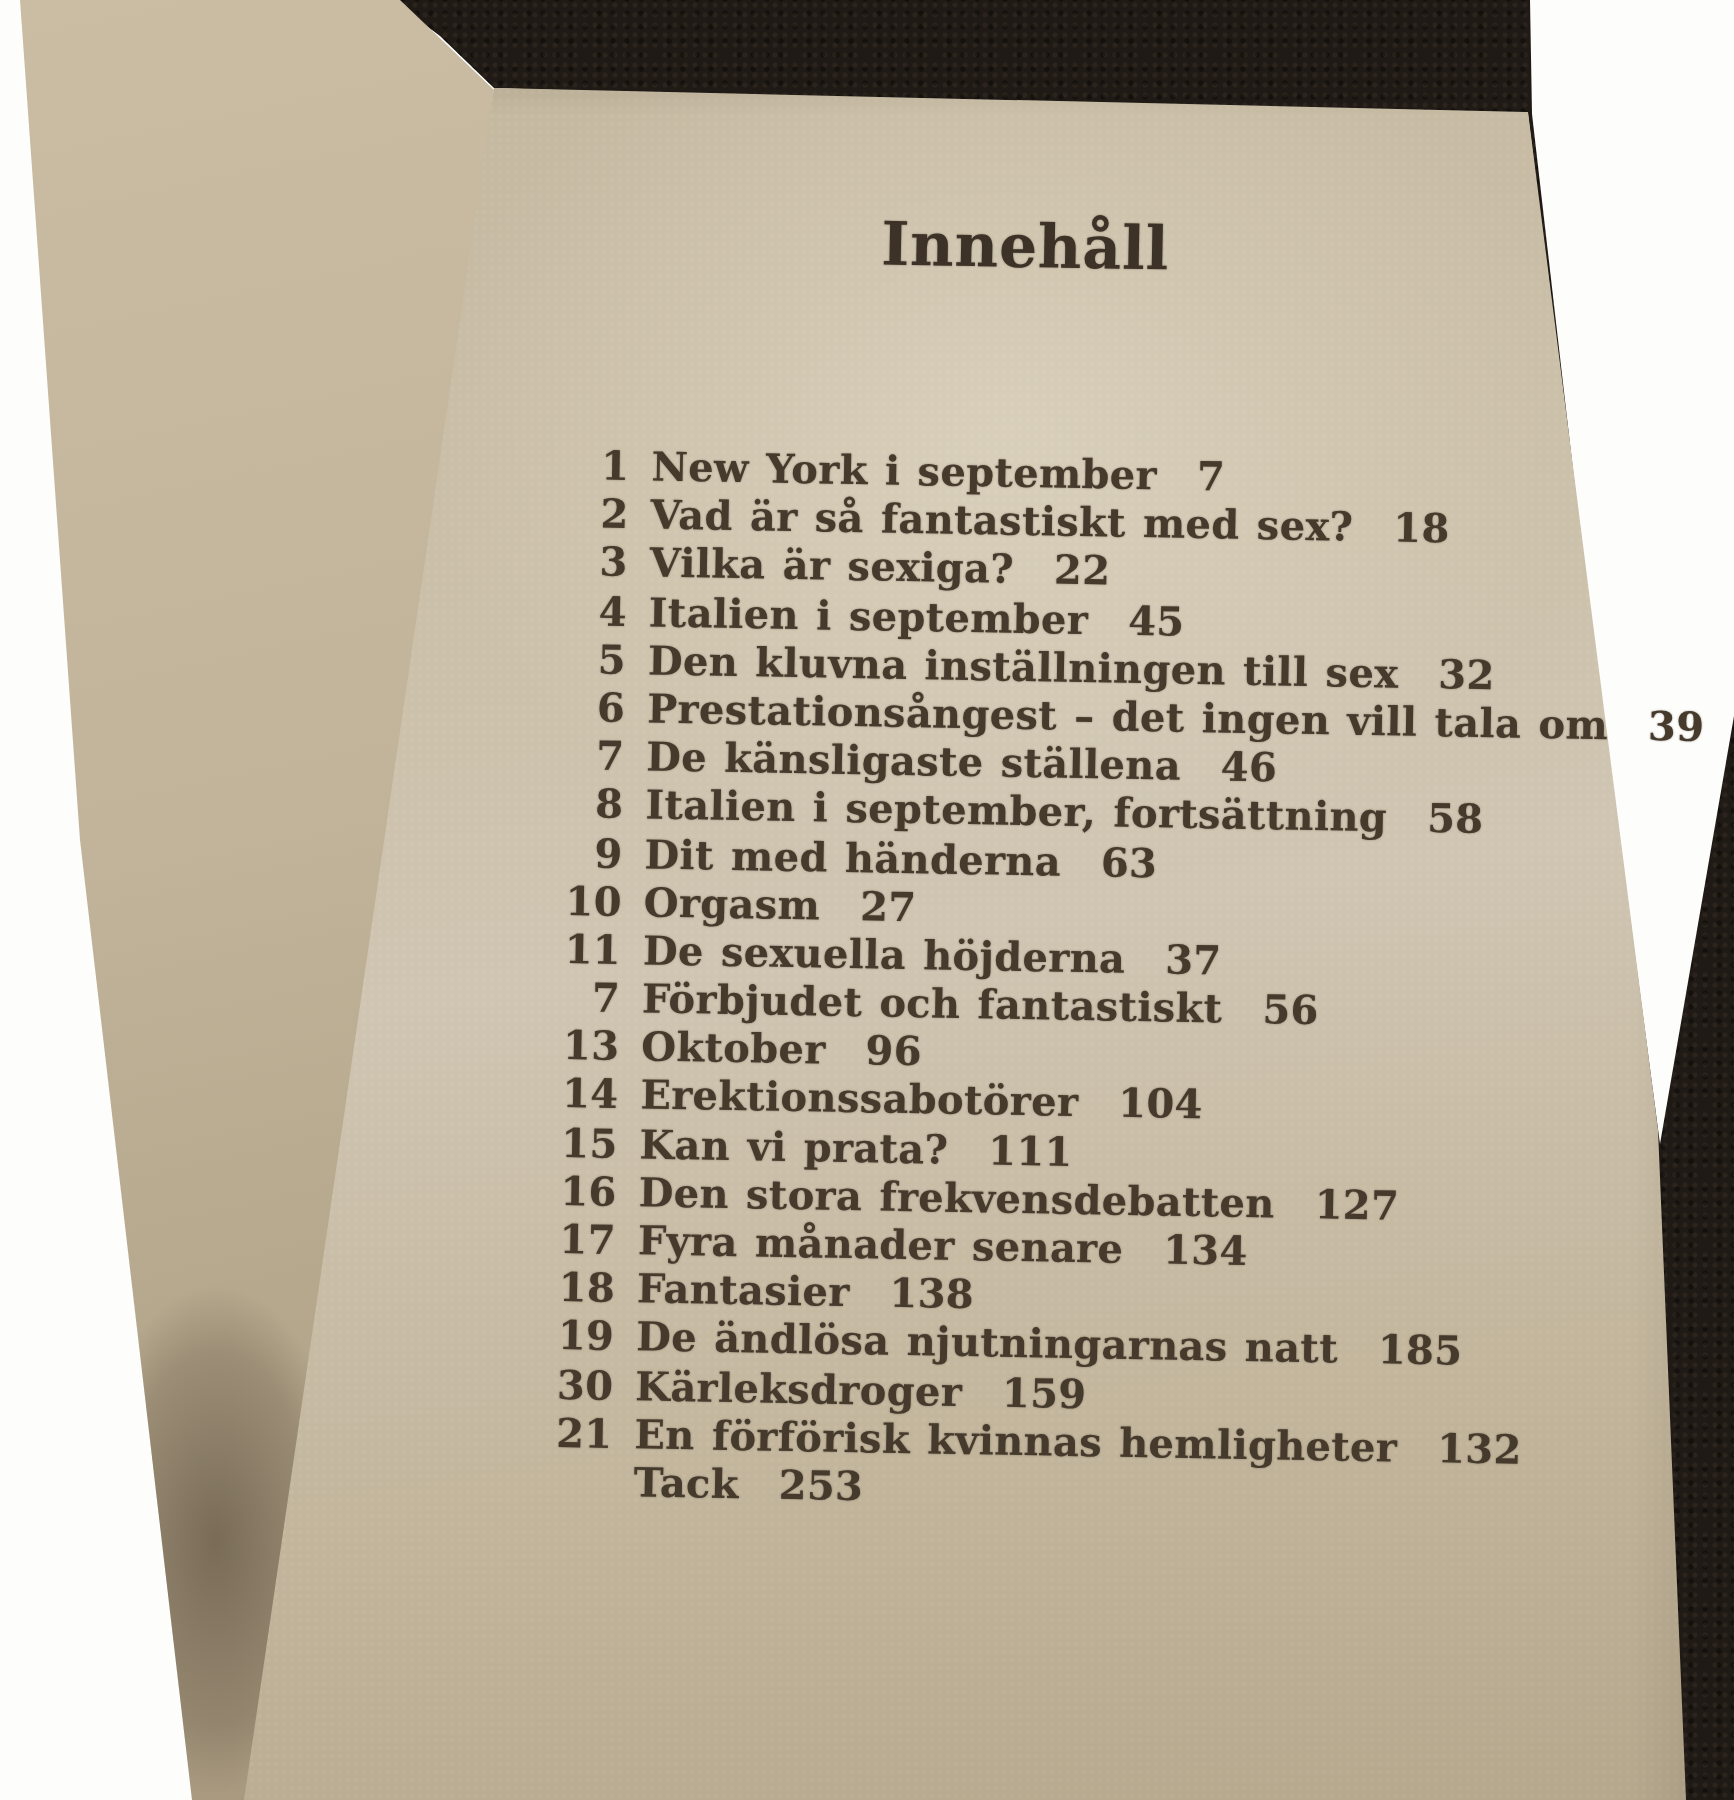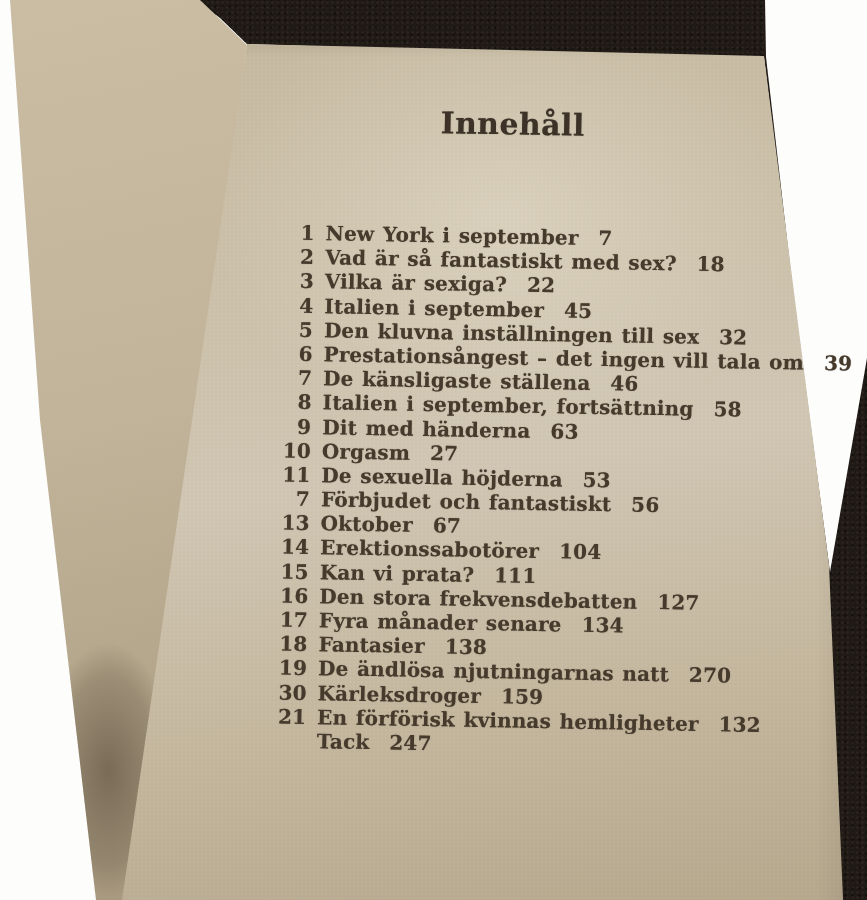--- a/index.html
+++ b/index.html
@@ -143,31 +143,31 @@
           <span class="page">63</span>
         </div>
         <div class="row">
           <span class="num">10</span>
           <span class="title">Orgasm</span>
           <span class="page">27</span>
         </div>
         <div class="row">
           <span class="num">11</span>
           <span class="title">De sexuella höjderna</span>
-          <span class="page">53</span>
+          <span class="page">37</span>
         </div>
         <div class="row">
           <span class="num">7</span>
           <span class="title">Förbjudet och fantastiskt</span>
           <span class="page">56</span>
         </div>
         <div class="row">
           <span class="num">13</span>
           <span class="title">Oktober</span>
-          <span class="page">67</span>
+          <span class="page">96</span>
         </div>
         <div class="row">
           <span class="num">14</span>
           <span class="title">Erektionssabotörer</span>
           <span class="page">104</span>
         </div>
         <div class="row">
           <span class="num">15</span>
           <span class="title">Kan vi prata?</span>
           <span class="page">111</span>
@@ -183,32 +183,32 @@
           <span class="page">134</span>
         </div>
         <div class="row">
           <span class="num">18</span>
           <span class="title">Fantasier</span>
           <span class="page">138</span>
         </div>
         <div class="row">
           <span class="num">19</span>
           <span class="title">De ändlösa njutningarnas natt</span>
-          <span class="page">270</span>
+          <span class="page">185</span>
         </div>
         <div class="row">
           <span class="num">30</span>
           <span class="title">Kärleksdroger</span>
           <span class="page">159</span>
         </div>
         <div class="row">
           <span class="num">21</span>
           <span class="title">En förförisk kvinnas hemligheter</span>
           <span class="page">132</span>
         </div>
         <div class="row">
           <span class="num"></span>
           <span class="title">Tack</span>
-          <span class="page">247</span>
+          <span class="page">253</span>
         </div>
       </div>
   </div>
 </div>
 
 </body></html>

